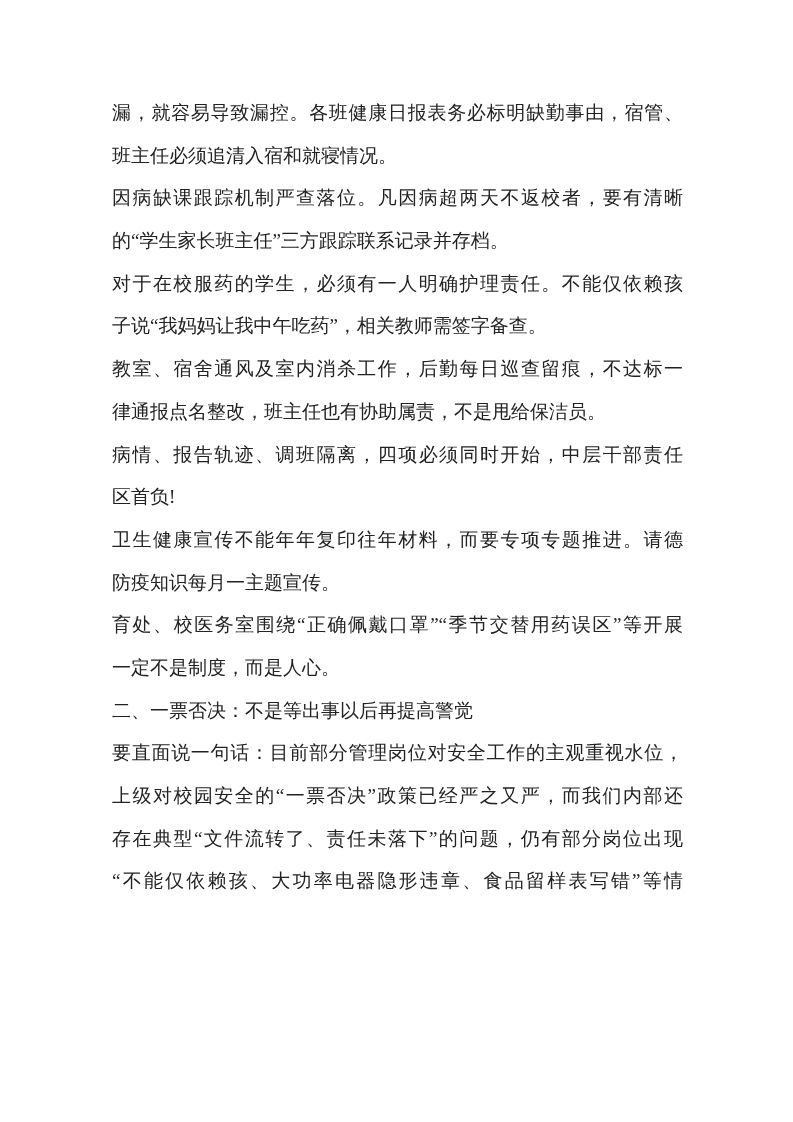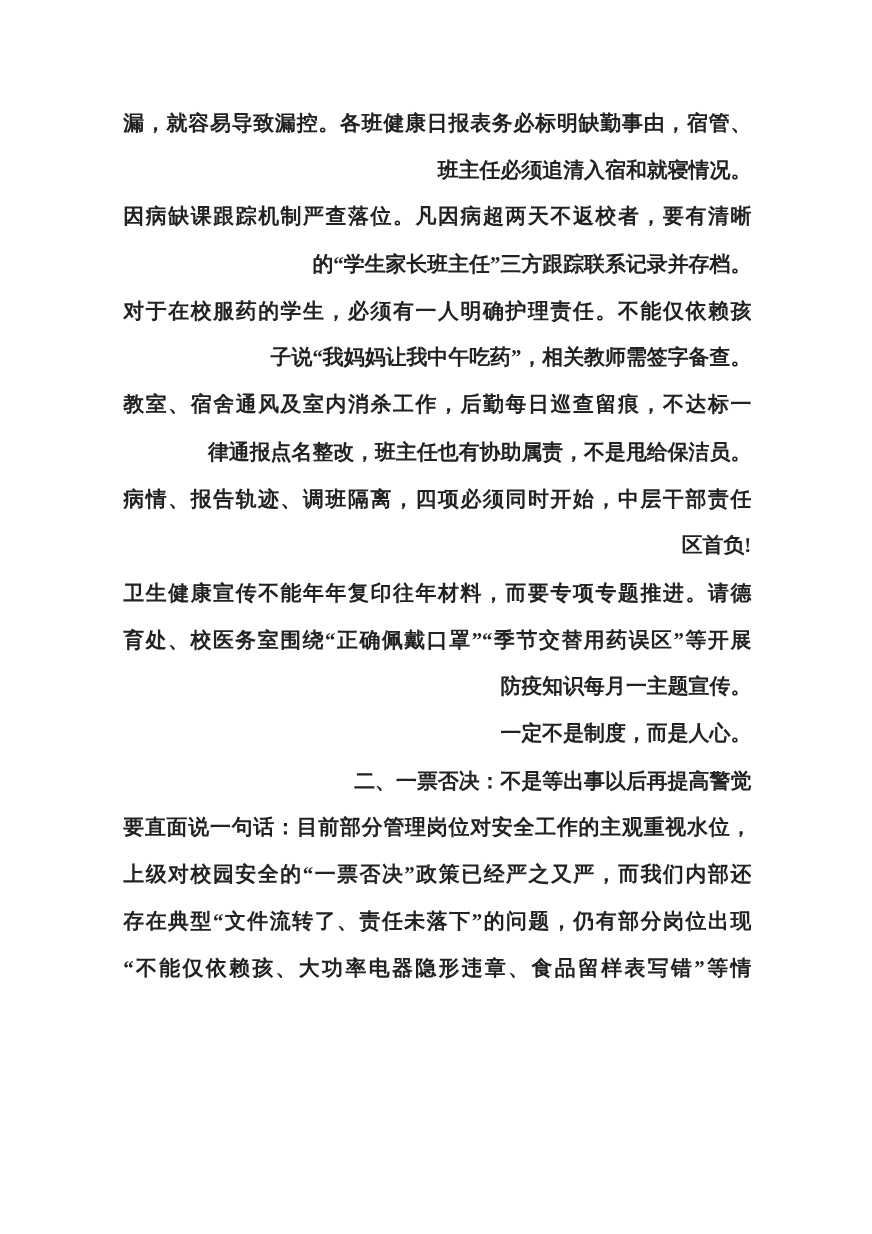--- a/index.html
+++ b/index.html
@@ -7,36 +7,35 @@
     padding: 0;
     background: #ffffff;
   }
   .page {
     position: relative;
     width: 765px;
     height: 1122px;
     background: #ffffff;
     overflow: hidden;
     font-family: "Liberation Serif", "DejaVu Serif", serif;
-    font-weight: bold;
   }
   .doc-text {
     position: absolute;
     left: 112px;
     top: 92px;
     width: 571px;
     color: #222222;
     font-size: 19px;
   }
   .line {
     height: 42.7px;
     line-height: 42.7px;
     white-space: nowrap;
     overflow: visible;
-    text-align: right;
+    text-align: left;
   }
   .line.fill {
     white-space: normal;
     text-align: justify;
     text-align-last: justify;
     overflow: hidden;
   }
 </style>
 </head>
 <body>
@@ -47,22 +46,22 @@
       <div class="line">班主任必须追清入宿和就寝情况。</div>
       <div class="line fill">因病缺课跟踪机制严查落位。凡因病超两天不返校者，要有清晰</div>
       <div class="line">的“学生家长班主任”三方跟踪联系记录并存档。</div>
       <div class="line fill">对于在校服药的学生，必须有一人明确护理责任。不能仅依赖孩</div>
       <div class="line">子说“我妈妈让我中午吃药”，相关教师需签字备查。</div>
       <div class="line fill">教室、宿舍通风及室内消杀工作，后勤每日巡查留痕，不达标一</div>
       <div class="line">律通报点名整改，班主任也有协助属责，不是甩给保洁员。</div>
       <div class="line fill">病情、报告轨迹、调班隔离，四项必须同时开始，中层干部责任</div>
       <div class="line">区首负!</div>
       <div class="line fill">卫生健康宣传不能年年复印往年材料，而要专项专题推进。请德</div>
+      <div class="line">防疫知识每月一主题宣传。</div>
       <div class="line fill">育处、校医务室围绕“正确佩戴口罩”“季节交替用药误区”等开展</div>
-      <div class="line">防疫知识每月一主题宣传。</div>
       <div class="line">一定不是制度，而是人心。</div>
       <div class="line">二、一票否决：不是等出事以后再提高警觉</div>
       <div class="line fill">要直面说一句话：目前部分管理岗位对安全工作的主观重视水位，</div>
       <div class="line fill">上级对校园安全的“一票否决”政策已经严之又严，而我们内部还</div>
       <div class="line fill">存在典型“文件流转了、责任未落下”的问题，仍有部分岗位出现</div>
       <div class="line fill">“不能仅依赖孩、大功率电器隐形违章、食品留样表写错”等情</div>
     </div>
 </div>
 
 </body></html>

